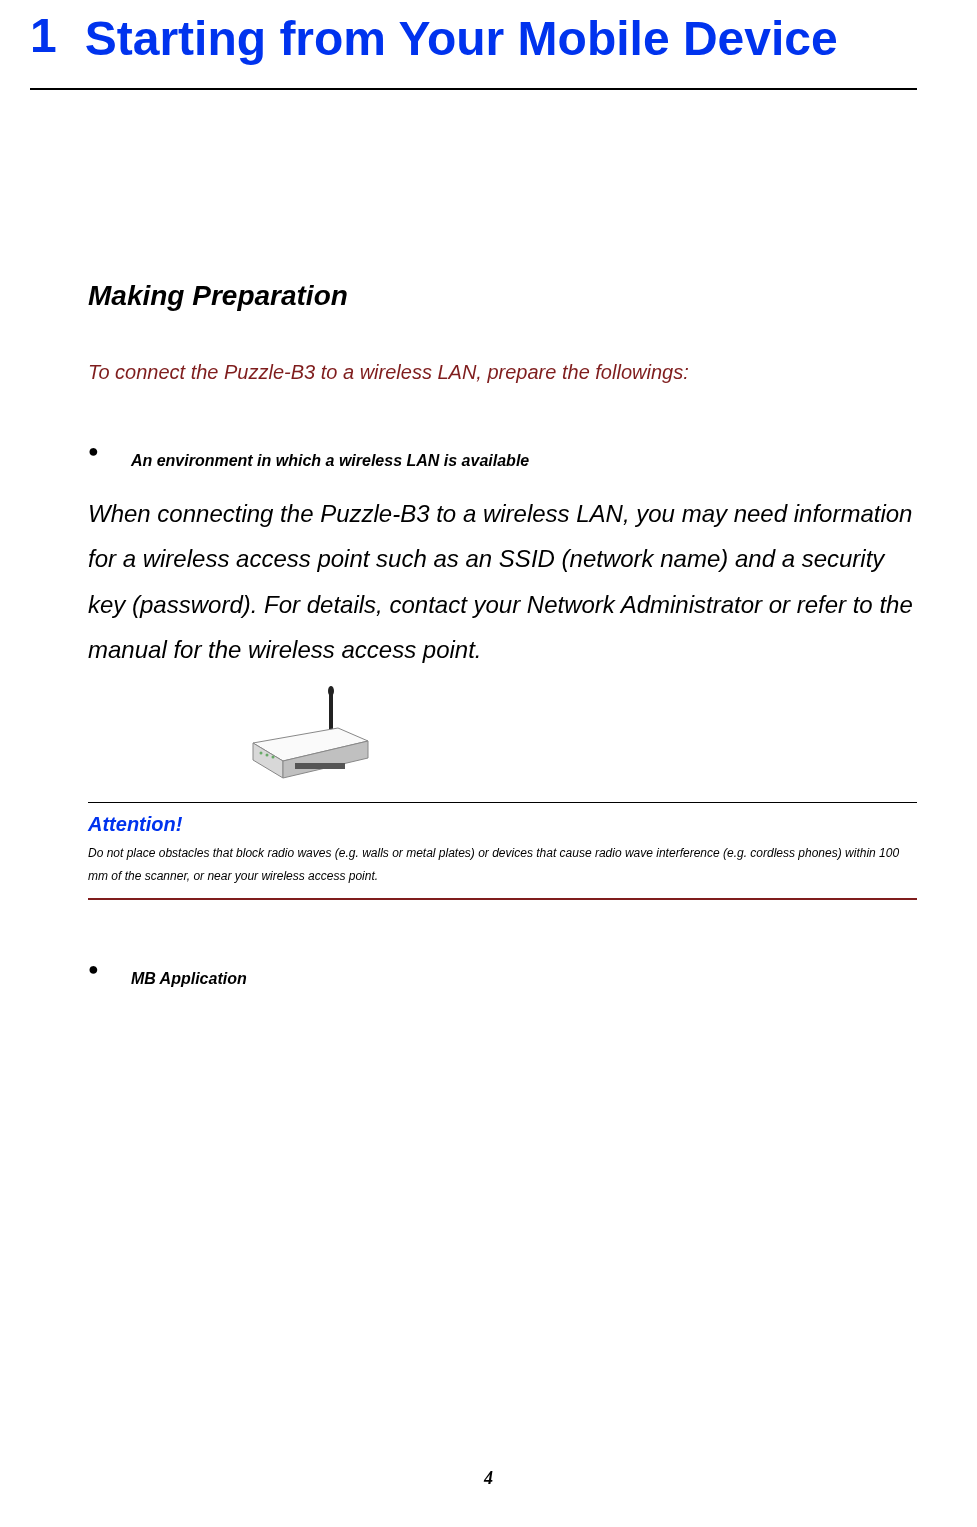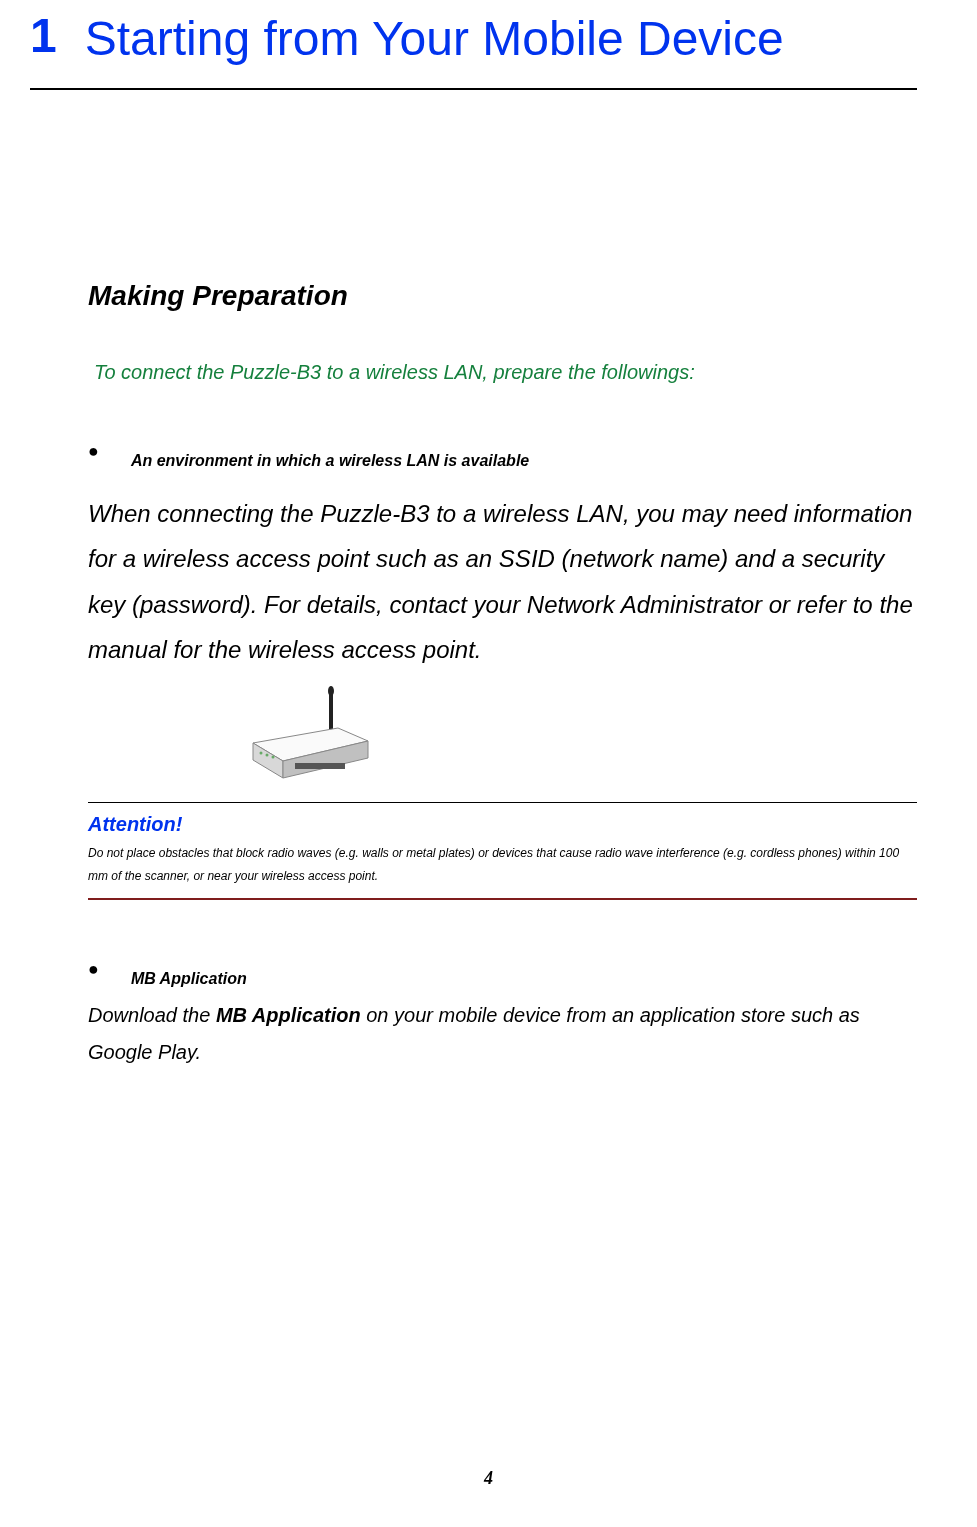--- a/index.html
+++ b/index.html
@@ -22,45 +22,44 @@
   }
   .chapter-number {
     font-size: 48px;
     font-weight: bold;
     color: #0033ee;
     line-height: 1.1;
     flex-shrink: 0;
   }
   .chapter-title {
     font-size: 48px;
-    font-weight: normal;
+    font-weight: bold;
     color: #0033ee;
     line-height: 1.2;
   }
   .chapter-rule {
     border: none;
     border-top: 2px solid #000000;
     margin: 0 0 190px 0;
   }
   .content {
     margin-left: 58px;
     font-style: italic;
   }
   .section-heading {
     font-size: 28px;
     font-weight: bold;
     color: #000000;
     margin-bottom: 45px;
   }
   .intro-text {
     font-size: 20px;
-    color: #15803d;
+    color: #7f1d1d;
     margin-bottom: 50px;
     line-height: 1.5;
-    margin-left: 6px;
   }
   .bullet-row {
     display: flex;
     gap: 32px;
     margin-bottom: 18px;
   }
   .bullet-dot {
     font-size: 18px;
     line-height: 1.6;
     flex-shrink: 0;
@@ -166,22 +165,19 @@
     <div class="note-box">
       <div class="note-title">Attention!</div>
       <div class="note-text">Do not place obstacles that block radio waves (e.g. walls or metal plates) or devices that cause radio wave interference (e.g. cordless phones) within 100 mm of the scanner, or near your wireless access point.</div>
     </div>
 
     <div class="bullet-row" style="margin-bottom:6px;">
       <span class="bullet-dot">●</span>
       <span class="bullet-label">MB Application</span>
     </div>
 
-    <p class="download-text">
-      <span>Download the </span><span class="download-bold">MB Application</span><span> on your mobile device from an application store such as Google Play.</span>
-    </p>
 
 
   </div>
 
 </div>
 
 <div class="page-number">4</div>
 
 </body></html>

